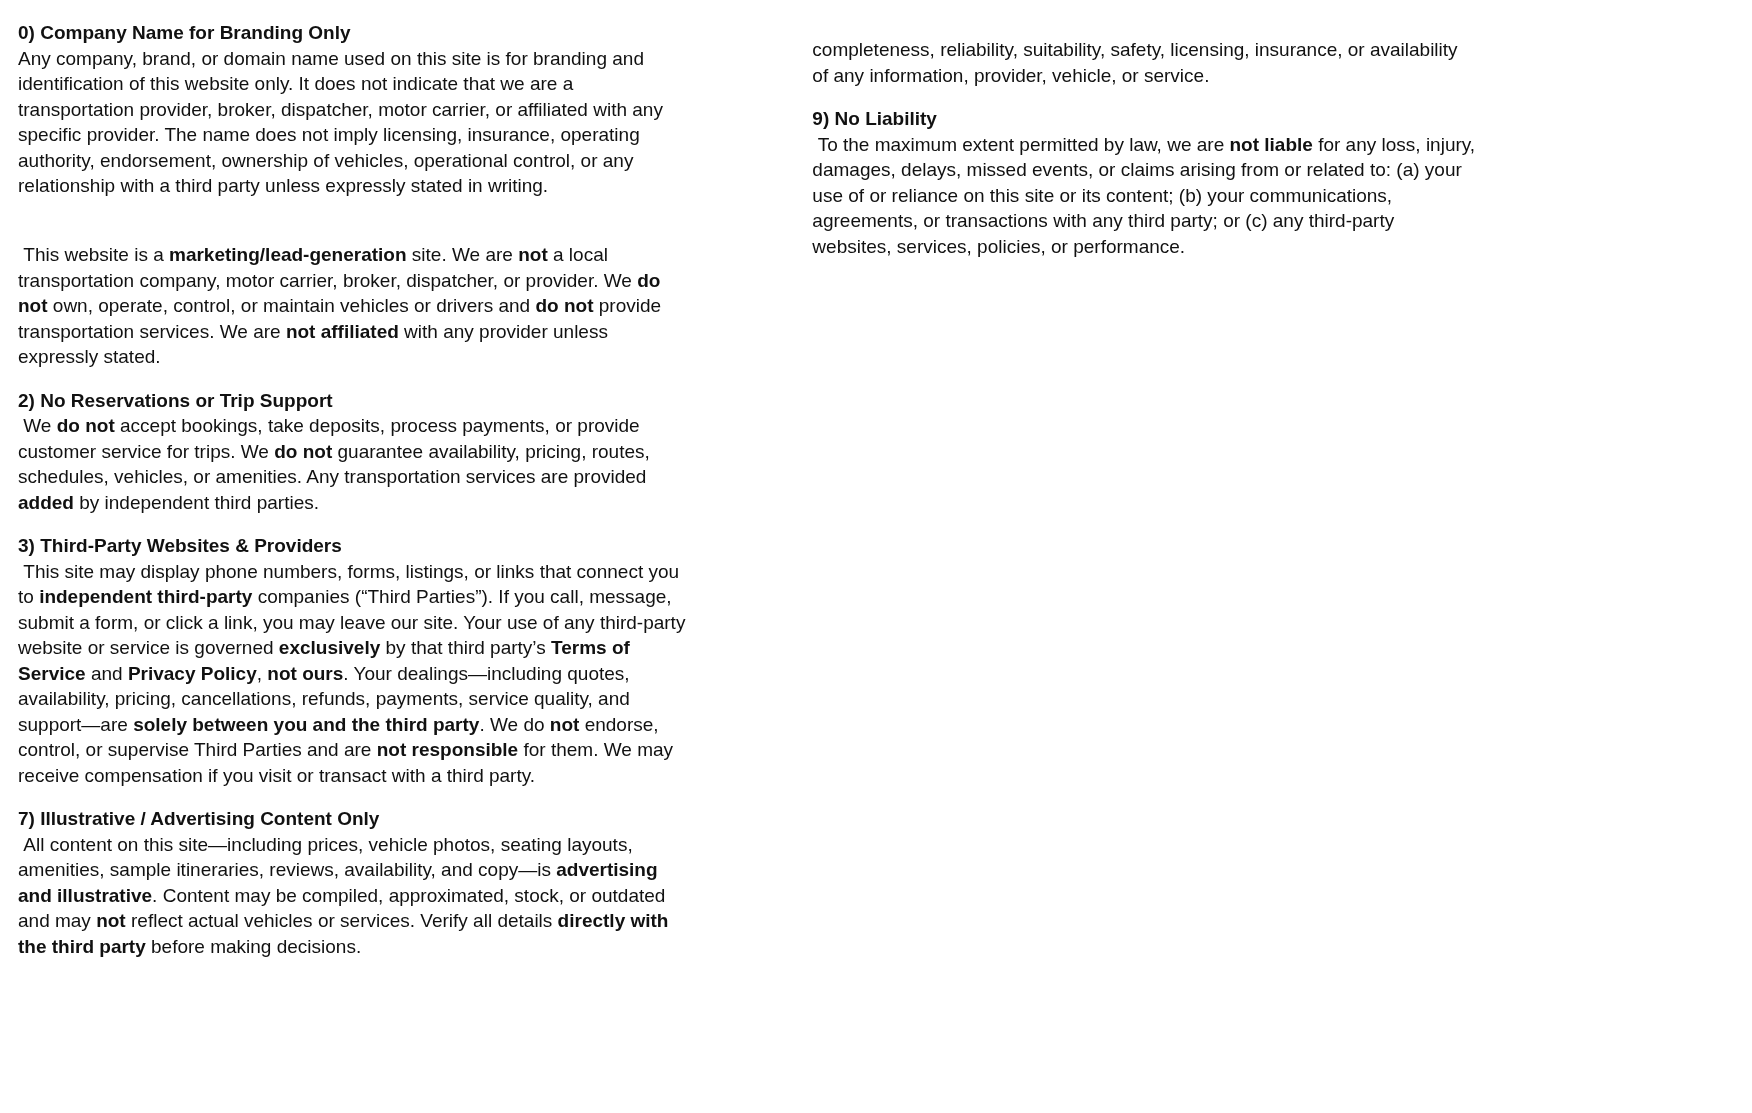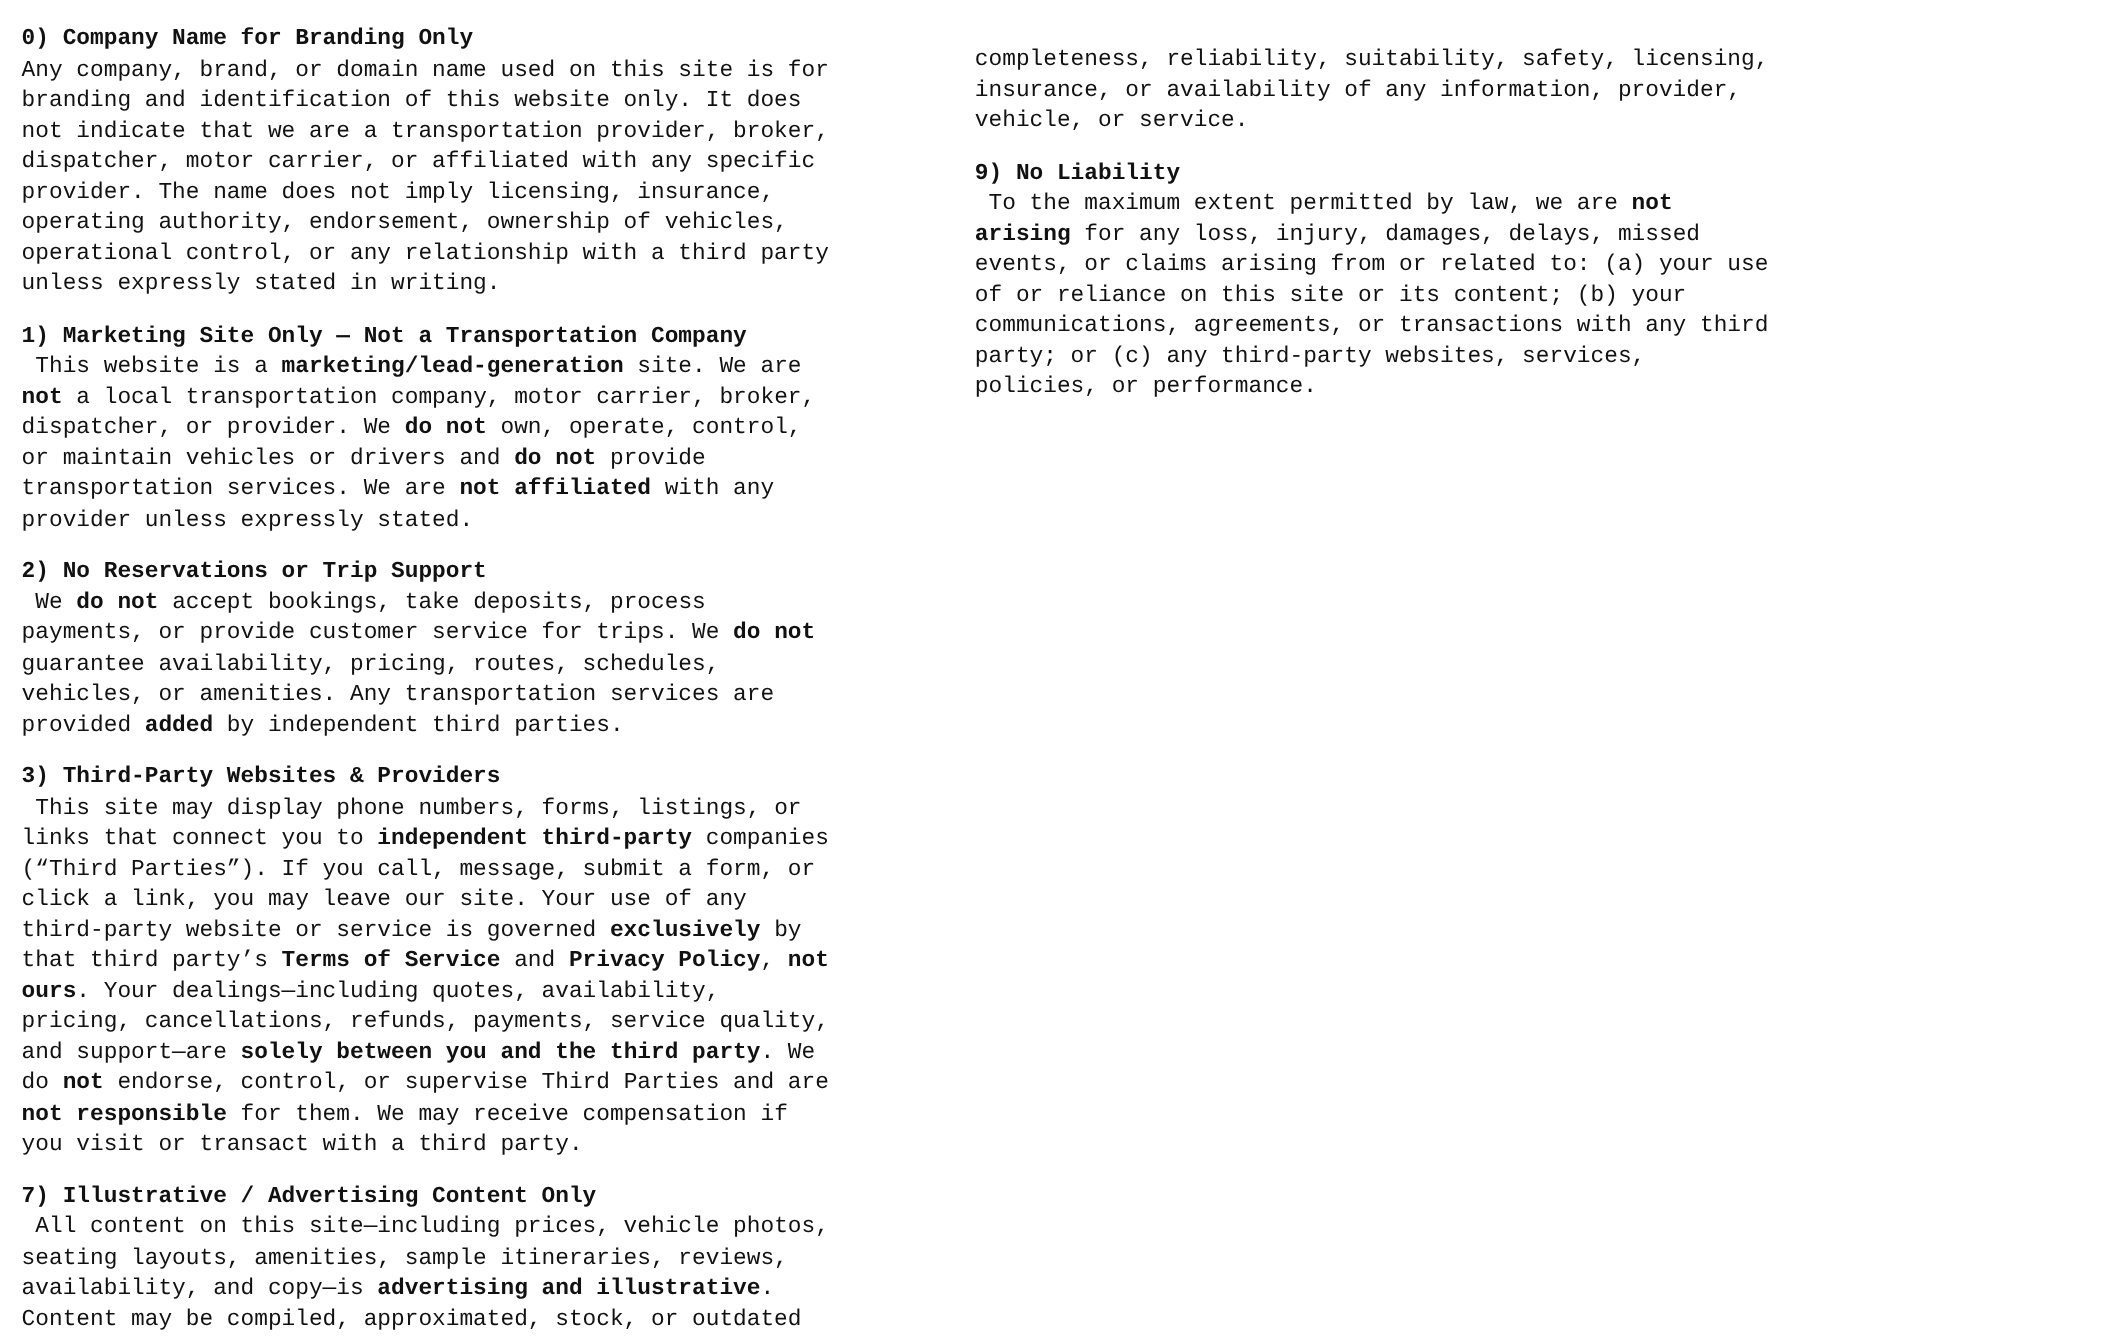--- a/index.html
+++ b/index.html
@@ -14,21 +14,20 @@
     font-family: "Liberation Sans", sans-serif;
     color: #111111;
   }
   .page {
     box-sizing: border-box;
     width: 1476px;
     height: 1113px;
     padding: 20px 0 0 18px;
     display: flex;
     align-items: flex-start;
-    font-family: Liberation Mono, monospace;
   }
   .col {
     font-size: 19px;
     line-height: 25.5px;
     letter-spacing: 0;
   }
   .col-left {
     width: 806px;
     margin-right: 119px;
   }
@@ -44,27 +43,27 @@
     font-weight: 700;
   }
 </style>
 </head>
 <body>
 
 <div class="page">
   <div class="col col-left">
       <p class="section"><strong>0) Company Name for Branding Only</strong>
 Any company, brand, or domain name used on this site is for branding and identification of this website only. It does not indicate that we are a transportation provider, broker, dispatcher, motor carrier, or affiliated with any specific provider. The name does not imply licensing, insurance, operating authority, endorsement, ownership of vehicles, operational control, or any relationship with a third party unless expressly stated in writing.</p>
-      <p class="section"><strong>1) Marketing Site Only — Not a Transportation Company</strong>
+      <p class="section">
  This website is a <strong>marketing/lead-generation</strong> site. We are <strong>not</strong> a local transportation company, motor carrier, broker, dispatcher, or provider. We <strong>do not</strong> own, operate, control, or maintain vehicles or drivers and <strong>do not</strong> provide transportation services. We are <strong>not affiliated</strong> with any provider unless expressly stated.</p>
       <p class="section"><strong>2) No Reservations or Trip Support</strong>
  We <strong>do not</strong> accept bookings, take deposits, process payments, or provide customer service for trips. We <strong>do not</strong> guarantee availability, pricing, routes, schedules, vehicles, or amenities. Any transportation services are provided <strong>added</strong> by independent third parties.</p>
       <p class="section"><strong>3) Third-Party Websites &amp; Providers</strong>
  This site may display phone numbers, forms, listings, or links that connect you to <strong>independent third-party</strong> companies (“Third Parties”). If you call, message, submit a form, or click a link, you may leave our site. Your use of any third-party website or service is governed <strong>exclusively</strong> by that third party’s <strong>Terms of Service</strong> and <strong>Privacy Policy</strong>, <strong>not ours</strong>. Your dealings—including quotes, availability, pricing, cancellations, refunds, payments, service quality, and support—are <strong>solely between you and the third party</strong>. We do <strong>not</strong> endorse, control, or supervise Third Parties and are <strong>not responsible</strong> for them. We may receive compensation if you visit or transact with a third party.</p>
       <p class="section"><strong>7) Illustrative / Advertising Content Only</strong>
  All content on this site—including prices, vehicle photos, seating layouts, amenities, sample itineraries, reviews, availability, and copy—is <strong>advertising and illustrative</strong>. Content may be compiled, approximated, stock, or outdated and may <strong>not</strong> reflect actual vehicles or services. Verify all details <strong>directly with the third party</strong> before making decisions.</p>
     </div>
   <div class="col col-right">
       <p class="section">completeness, reliability, suitability, safety, licensing, insurance, or availability of any information, provider, vehicle, or service.</p>
       <p class="section"><strong>9) No Liability</strong>
- To the maximum extent permitted by law, we are <strong>not arising</strong> for any loss, injury, damages, delays, missed events, or claims arising from or related to: (a) your use of or reliance on this site or its content; (b) your communications, agreements, or transactions with any third party; or (c) any third-party websites, services, policies, or performance.</p>
+ To the maximum extent permitted by law, we are <strong>not liable</strong> for any loss, injury, damages, delays, missed events, or claims arising from or related to: (a) your use of or reliance on this site or its content; (b) your communications, agreements, or transactions with any third party; or (c) any third-party websites, services, policies, or performance.</p>
     </div>
 </div>
 
 </body></html>

